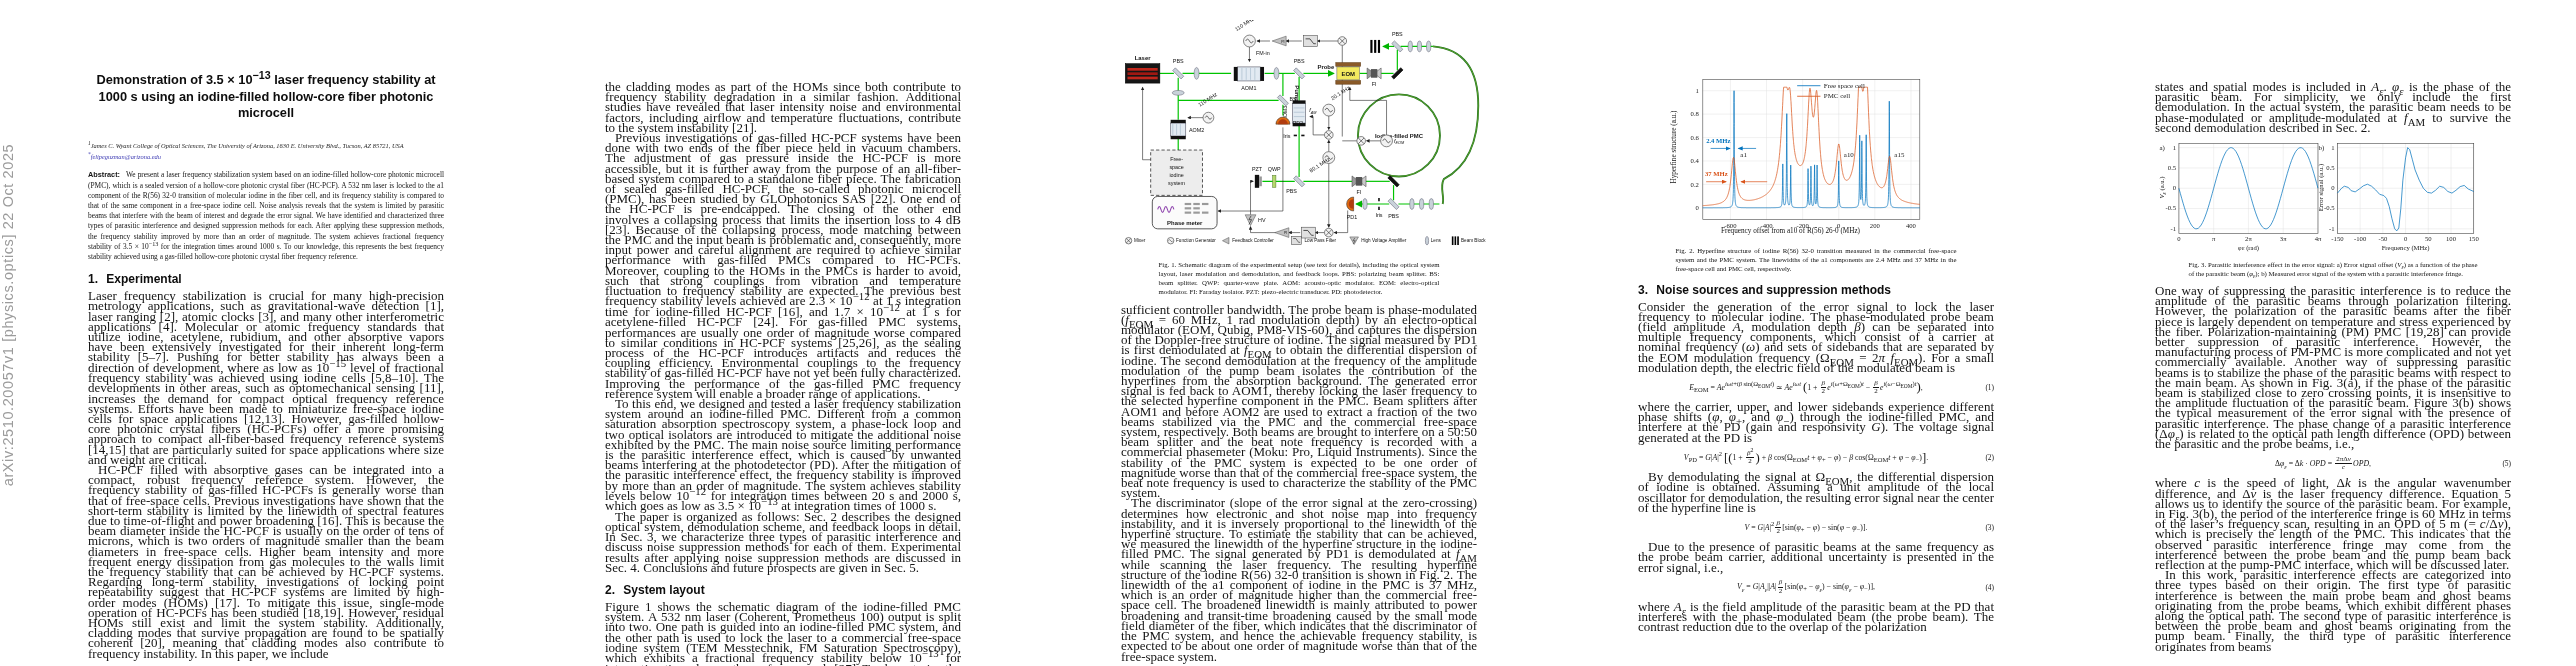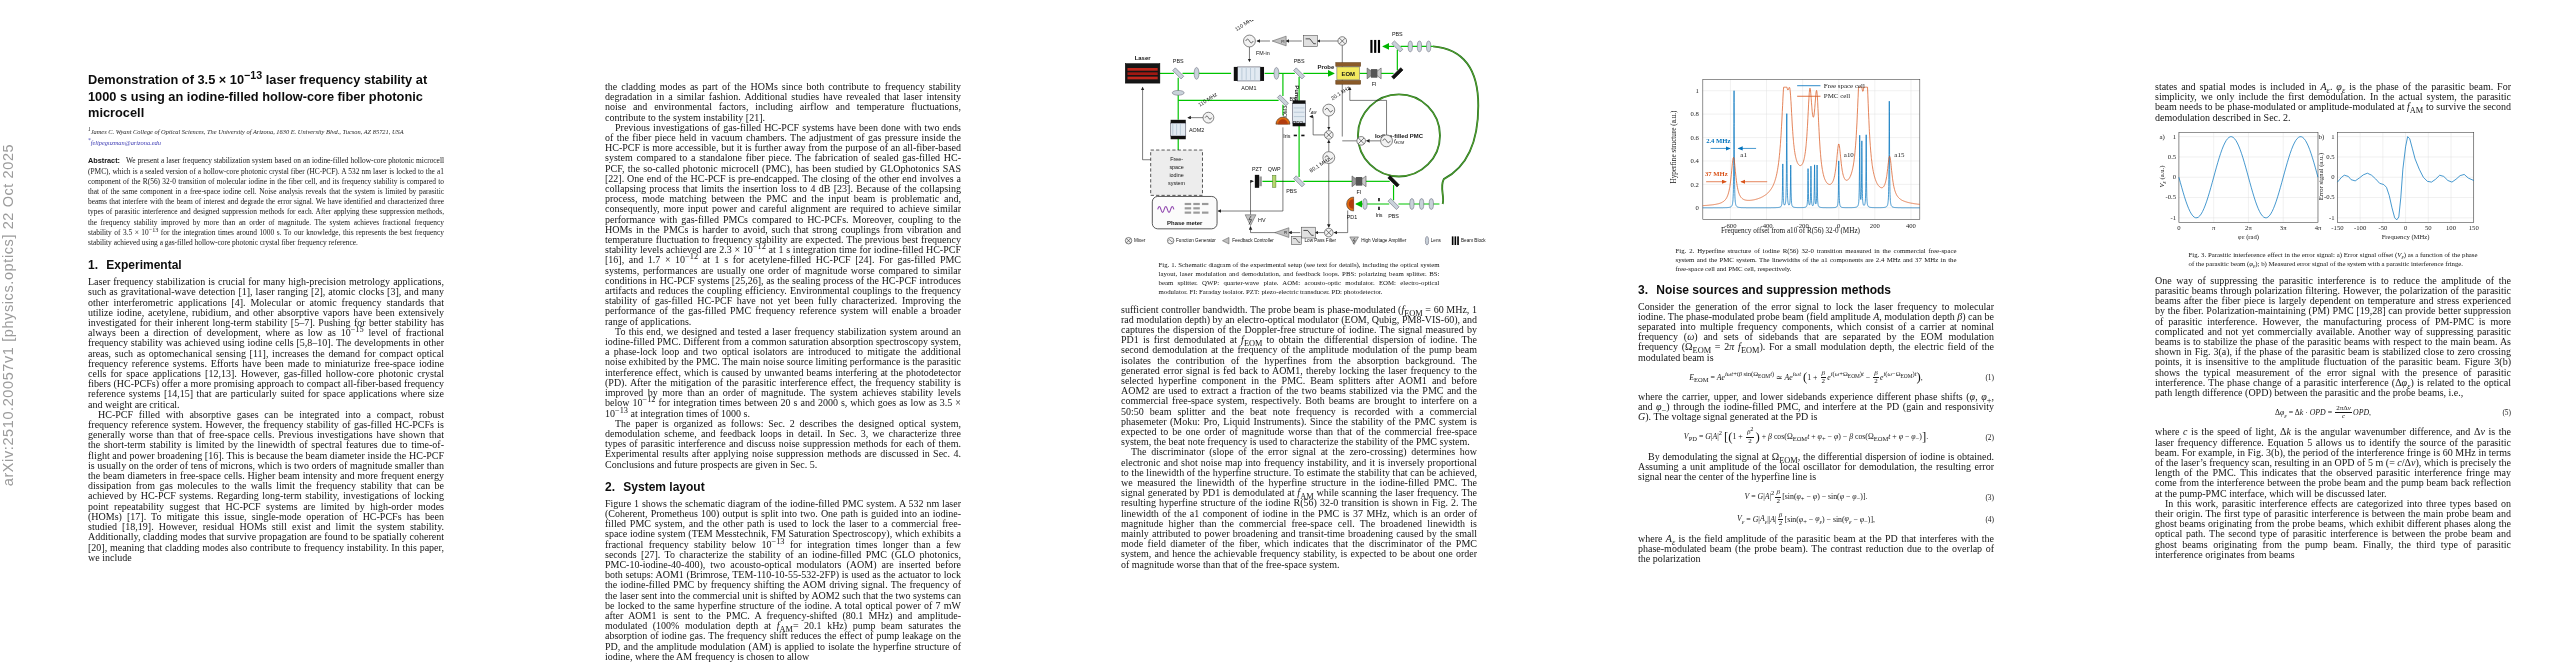--- a/index.html
+++ b/index.html
@@ -2,29 +2,29 @@
 <html style="font-size:9px"><head>
 <meta charset="utf-8">
 <style>
   html,body{margin:0;padding:0;background:#fff;}
   .canvas{position:relative;width:2576px;height:667px;background:#ffffff;overflow:hidden;
           font-family:"Liberation Serif",serif;color:#141414;}
   .col{position:absolute;width:356px;}
   .watermark{position:absolute;left:0px;top:582px;width:534px;text-align:center;
              transform:rotate(-90deg);transform-origin:0 0;
              font-family:"Liberation Sans",sans-serif;font-size:14.5px;color:#9b9b9b;letter-spacing:0.6px;}
-  h1.title{font-family:"Liberation Sans",sans-serif;font-weight:bold;font-size:12.8px;line-height:16.7px;margin:0 0 6px 0;color:#0d0d0d;}
+  h1.title{font-family:"Liberation Sans",sans-serif;font-weight:bold;font-size:12.8px;line-height:16.7px;margin:0 0 20px 0;color:#0d0d0d;text-align:center;}
   .authors{font-family:"Liberation Sans",sans-serif;font-variant:small-caps;font-size:9px;line-height:12.2px;color:#3c3c3c;font-weight:bold;letter-spacing:0.1px;margin-bottom:5.6px;}
   .affil{font-style:italic;font-size:6.4px;line-height:8.6px;color:#222;}
   .email{font-style:italic;font-size:6.4px;line-height:9px;color:#3d3bb3;margin-top:1.7px;}
   .abs{font-size:7.4px;line-height:10.2px;text-align:justify;margin:9px 0 0 0;}
   .abs b{font-family:Liberation Sans, sans-serif;font-size:7.3px;}
   h2.sec{font-family:"Liberation Sans",sans-serif;font-size:12px;font-weight:bold;margin:10px 0 5px 0;color:#0d0d0d;}
   h2.sec .hnum{margin-right:8.3px;}
-  p.body{font-size:10px;line-height:10.2px;text-align:justify;margin:0;text-indent:10px;}
+  p.body{font-size:13px;line-height:10.2px;text-align:justify;margin:0;text-indent:10px;}
   p.body.noind{text-indent:0;}
   p.body + p.body{margin-top:0;}
   .caption{font-size:6.8px;line-height:9px;text-align:justify;width:281px;margin:5.6px auto 0 auto;color:#111;}
   .eqrow{display:flex;align-items:center;margin:6.7px 0;}
   .eqbody{flex:1;text-align:center;font-size:7.8px;}
   .eqnum{width:20px;text-align:right;font-size:7.4px;}
   .frac{display:inline-block;vertical-align:middle;text-align:center;font-size:7px;line-height:1.05;margin:0 1.1px;}
   .frac>span{display:block;padding:0 1.1px;}
   .frac>span:first-child{border-bottom:0.6px solid #141414;}
   .big{font-size:12.8px;font-weight:300;vertical-align:-1.7px;}
@@ -438,40 +438,41 @@
           <text x="149.6605657237937" y="233.26999999999998" class="cpk">a1</text>
           <text x="336.0524126455907" y="233.26999999999998" class="cpk">a10</text>
           <text x="427.13394342762064" y="233.26999999999998" class="cpk">a15</text>
           <text x="88" y="207" class="cann" fill="#0072BD" font-weight="bold">2.4 MHz</text>
           <line x1="96" y1="217" x2="131" y2="217" stroke="#0072BD" stroke-width="1.3" marker-end="url(#mb)"></line>
           <line x1="178" y1="217" x2="146" y2="217" stroke="#0072BD" stroke-width="1.3" marker-end="url(#mb)"></line>
           <text x="86" y="266" class="cann" fill="#D95319" font-weight="bold">37 MHz</text>
           <line x1="88" y1="277" x2="124" y2="277" stroke="#D95319" stroke-width="1.3" marker-end="url(#mo)"></line>
           <line x1="198" y1="277" x2="151" y2="277" stroke="#D95319" stroke-width="1.3" marker-end="url(#mo)"></line>
         </svg>
-      <div class="axlab" style="left:0;top:199px;width:267px;">Frequency offset from a10 of R(56) 32-0 (MHz)</div>
+      <div class="axlab" style="left:0;top:199px;width:267px;">Frequency offset from a10 of R(56) 26-0 (MHz)</div>
       <div class="axlab" style="width:140px;left:-53px;top:115px;transform:rotate(-90deg);">Hyperfine structure (a.u.)</div>
     </div>
     <div class="caption">Fig. 2.  Hyperfine structure of iodine R(56) 32-0 transition measured in the commercial free-space system and the PMC system.  The linewidths of the a1 components are 2.4 MHz and 37 MHz in the free-space cell and PMC cell, respectively.</div>
     <h2 class="sec"><span class="hnum">3.</span><span>Noise sources and suppression methods</span></h2>
     <p class="body noind">Consider the generation of the error signal to lock the laser frequency to molecular iodine. The phase-modulated probe beam (field amplitude <i>A</i>, modulation depth <i>β</i>) can be separated into multiple frequency components, which consist of a carrier at nominal frequency (<i>ω</i>) and sets of sidebands that are separated by the EOM modulation frequency (Ω<sub>EOM</sub> = 2<i>π f</i><sub>EOM</sub>). For a small modulation depth, the electric field of the modulated beam is</p>
     <div class="eqrow">
         <div class="eqbody"><i>E</i><sub>EOM</sub> = <i>Ae</i><sup><i>iωt</i>+<i>iβ</i> sin(Ω<sub>EOM</sub><i>t</i>)</sup> ≃ <i>Ae</i><sup><i>iωt</i></sup> <span class="big">(</span>1 + <span class="frac"><span><i>β</i></span><span>2</span></span><i>e</i><sup><i>i</i>(<i>ω</i>+Ω<sub>EOM</sub>)<i>t</i></sup> − <span class="frac"><span><i>β</i></span><span>2</span></span><i>e</i><sup><i>i</i>(<i>ω</i>−Ω<sub>EOM</sub>)<i>t</i></sup><span class="big">)</span>,</div>
         <div class="eqnum">(1)</div>
       </div>
     <p class="body noind">where the carrier, upper, and lower sidebands experience different phase shifts (<i>φ</i>, <i>φ</i><sub>+</sub>, and <i>φ</i><sub>−</sub>) through the iodine-filled PMC, and interfere at the PD (gain and responsivity <i>G</i>). The voltage signal generated at the PD is</p>
     <div class="eqrow">
         <div class="eqbody"><i>V</i><sub>PD</sub> = <i>G</i>|<i>A</i>|<sup>2</sup> <span class="big">[</span><span class="big">(</span>1 + <span class="frac"><span><i>β</i><sup>2</sup></span><span>2</span></span><span class="big">)</span> + <i>β</i> cos(Ω<sub>EOM</sub><i>t</i> + <i>φ</i><sub>+</sub> − <i>φ</i>) − <i>β</i> cos(Ω<sub>EOM</sub><i>t</i> + <i>φ</i> − <i>φ</i><sub>−</sub>)<span class="big">]</span>.</div>
         <div class="eqnum">(2)</div>
       </div>
     <p class="body">By demodulating the signal at Ω<sub>EOM</sub>, the differential dispersion of iodine is obtained.  Assuming a unit amplitude of the local oscillator for demodulation, the resulting error signal near the center of the hyperfine line is</p>
     <div class="eqrow">
         <div class="eqbody"><i>V</i> = <i>G</i>|<i>A</i>|<sup>2</sup><span class="frac"><span><i>β</i></span><span>2</span></span>[sin(<i>φ</i><sub>+</sub> − <i>φ</i>) − sin(<i>φ</i> − <i>φ</i><sub>−</sub>)].</div>
         <div class="eqnum">(3)</div>
       </div>
+    <p class="body">Due to the presence of parasitic beams at the same frequency as the probe beam carrier, additional uncertainty is presented in the error signal, i.e.,</p>
     <div class="eqrow">
         <div class="eqbody"><i>V<sub>ε</sub></i> = <i>G</i>|<i>A<sub>ε</sub></i>||<i>A</i>|<span class="frac"><span><i>β</i></span><span>2</span></span>[sin(<i>φ</i><sub>+</sub> − <i>φ<sub>ε</sub></i>) − sin(<i>φ<sub>ε</sub></i> − <i>φ</i><sub>−</sub>)],</div>
         <div class="eqnum">(4)</div>
       </div>
     <p class="body noind">where <i>A<sub>ε</sub></i> is the field amplitude of the parasitic beam at the PD that interferes with the phase-modulated beam (the probe beam). The contrast reduction due to the overlap of the polarization</p>
   </section>
 
   <section class="col" style="left:2155px;top:82px;">
     <p class="body noind">states and spatial modes is included in <i>A<sub>ε</sub></i>. <i>φ<sub>ε</sub></i> is the phase of the parasitic beam.  For simplicity, we only include the first demodulation.  In the actual system, the parasitic beam needs to be phase-modulated or amplitude-modulated at <i>f</i><sub>AM</sub> to survive the second demodulation described in Sec. 2.</p>
     <div class="chartwrap" style="width:356px;height:116px;margin-top:5.6px;">

